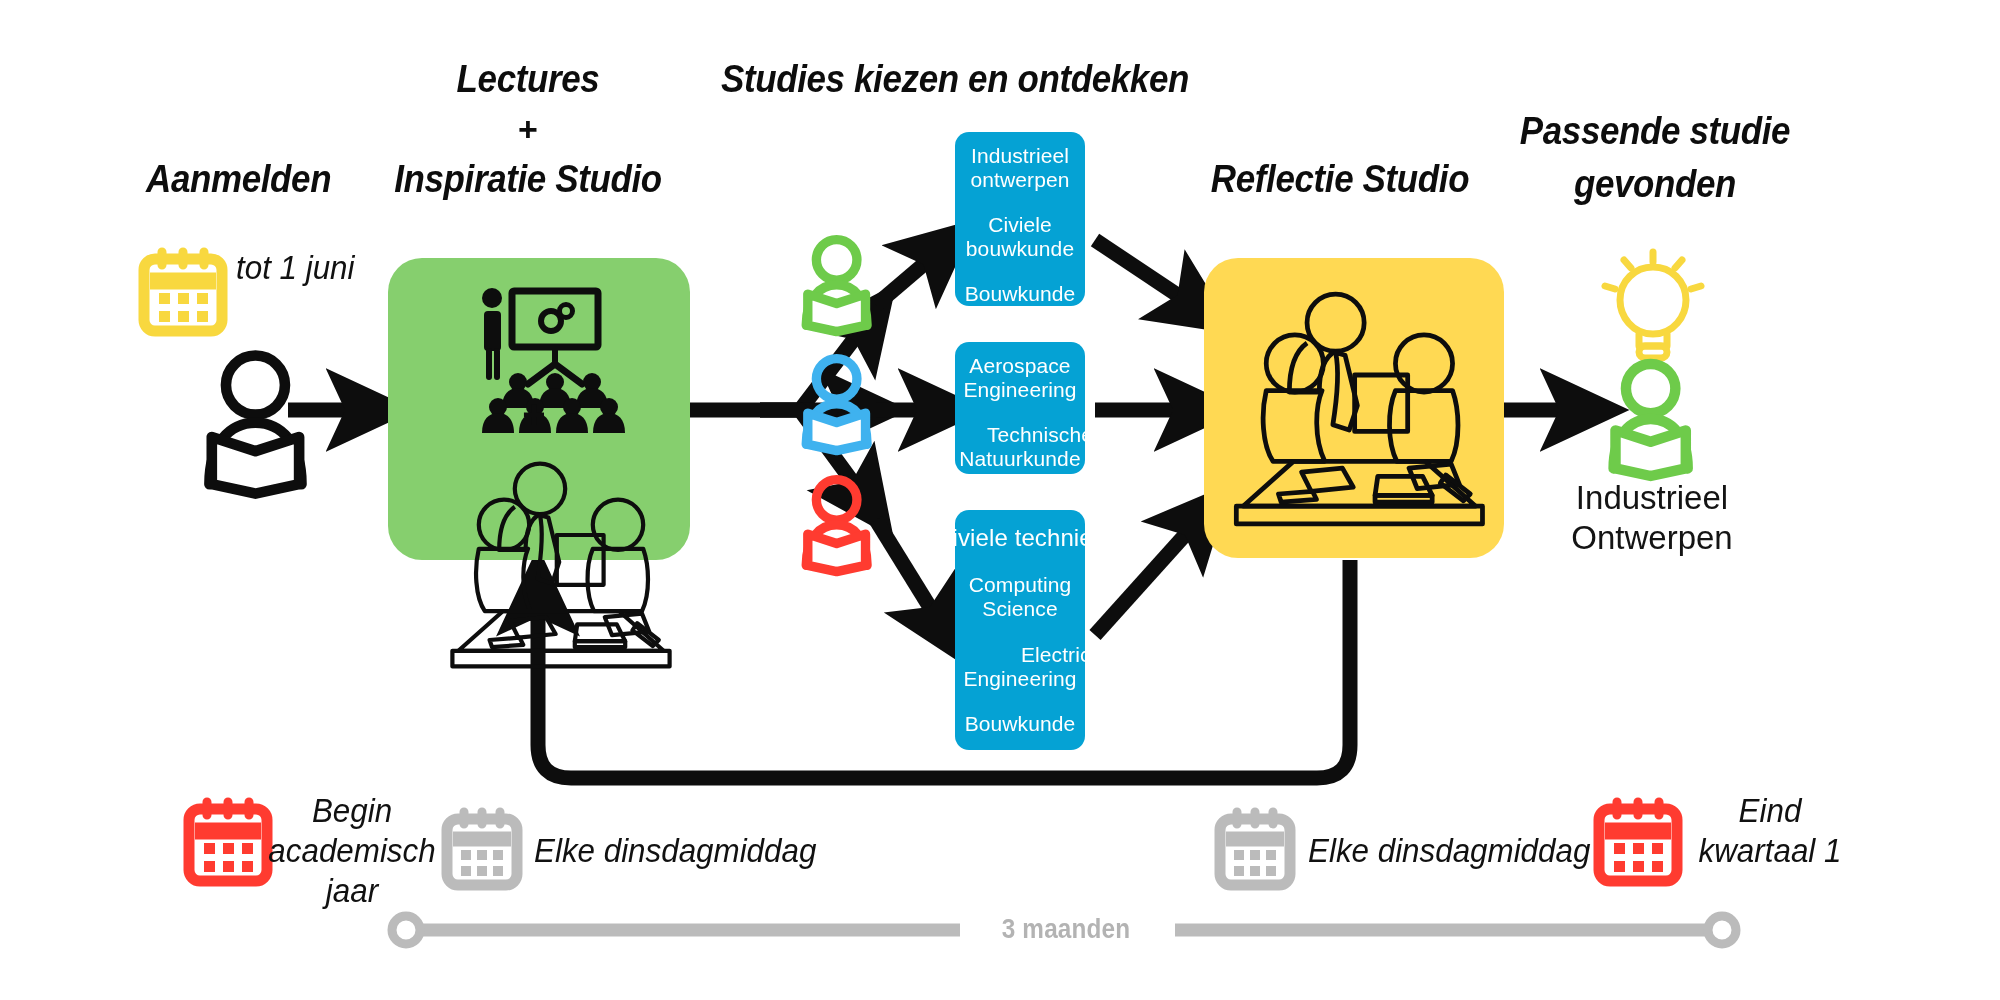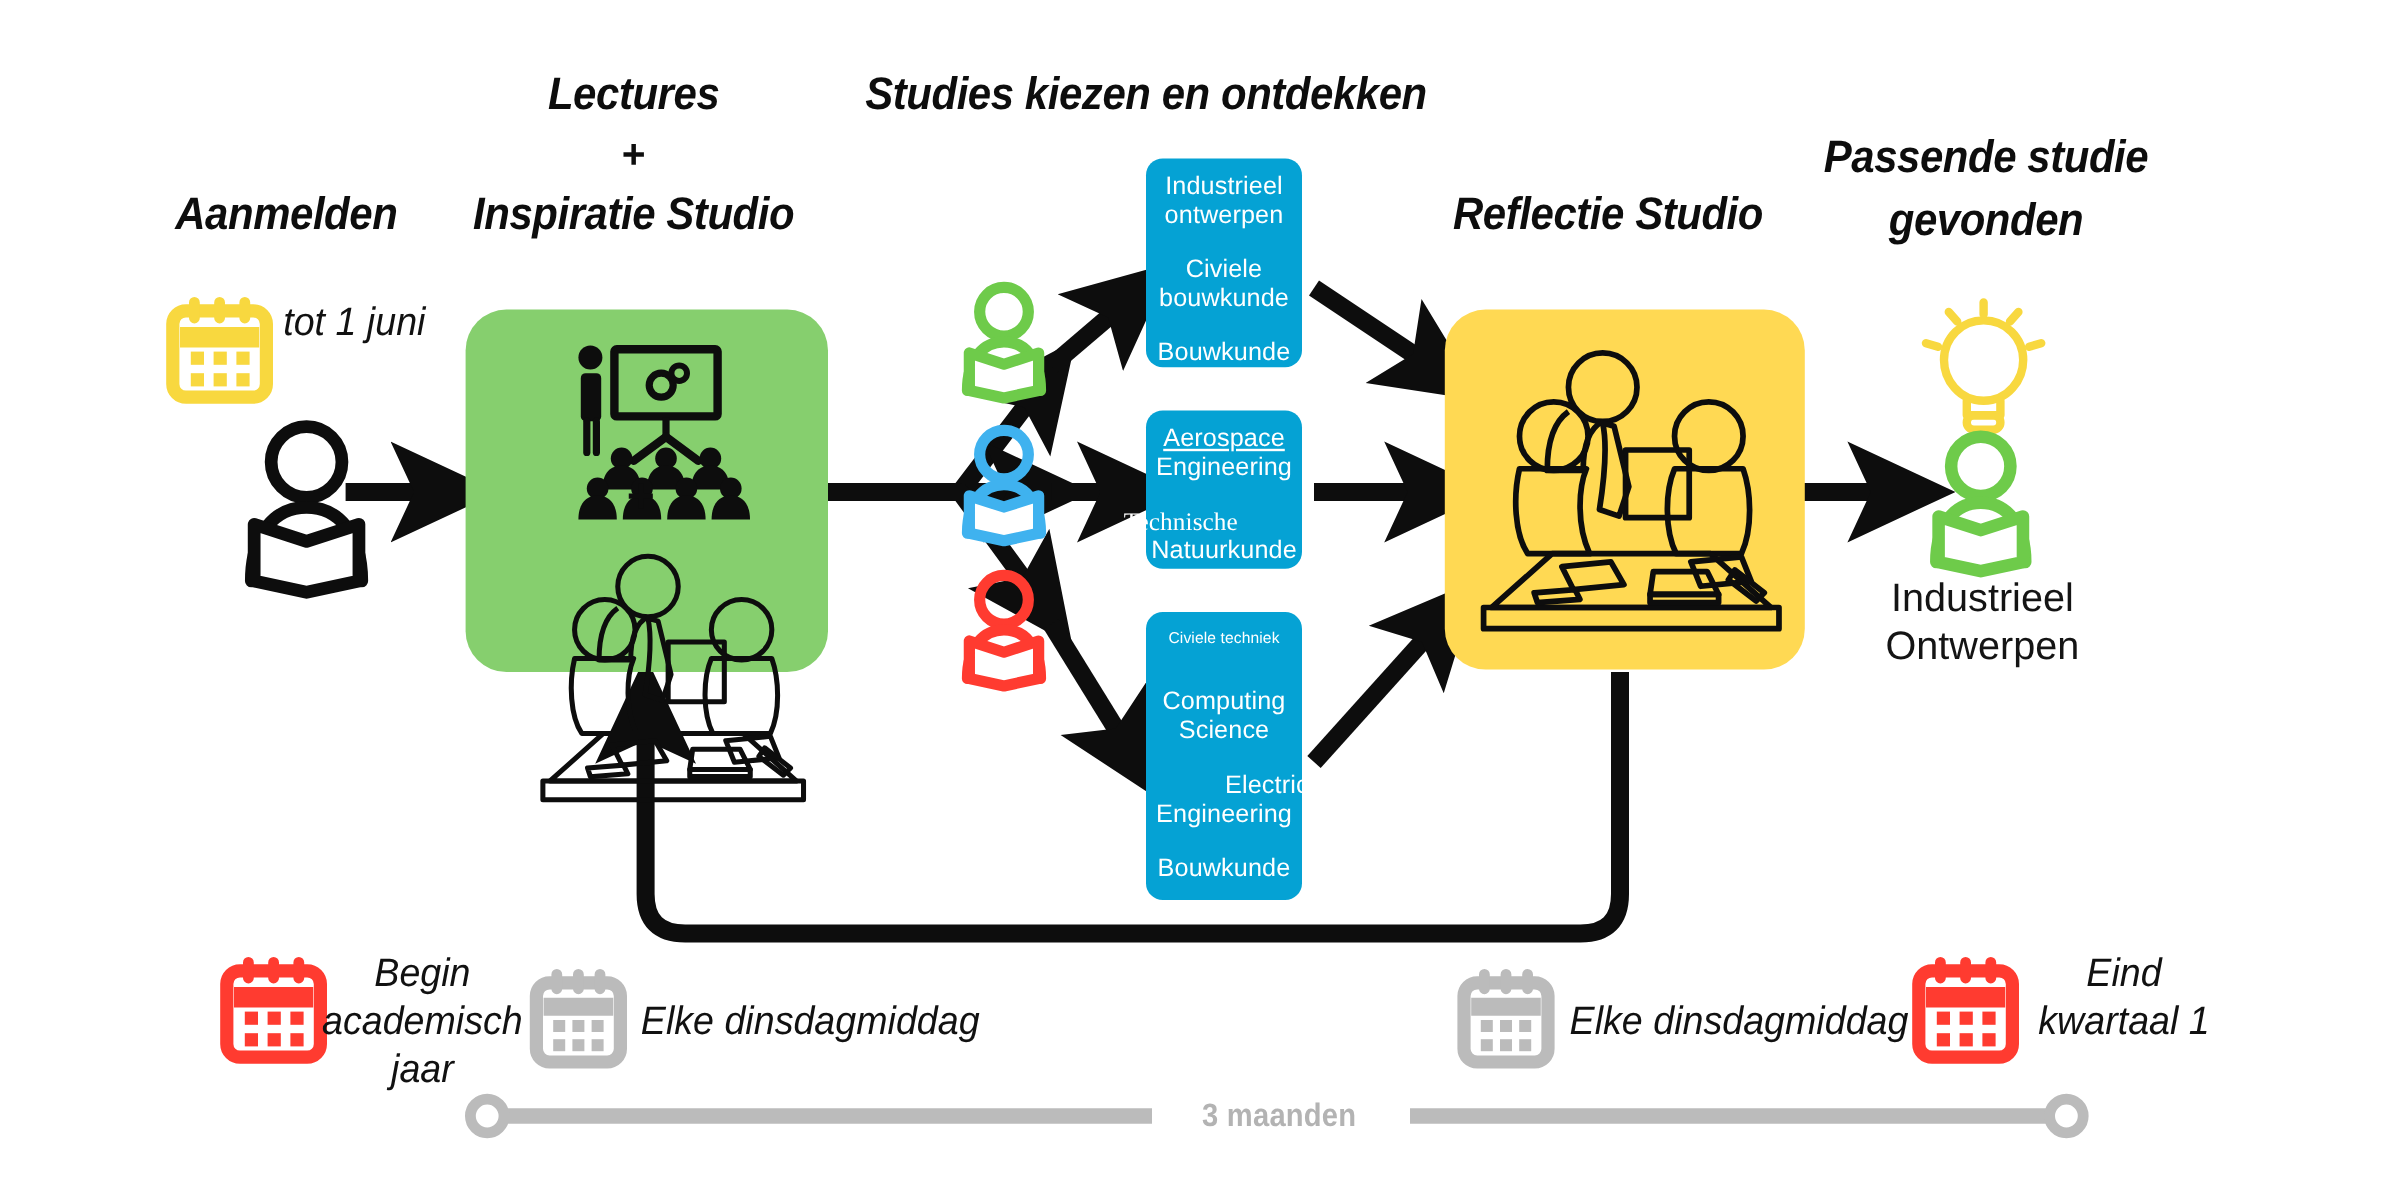--- a/index.html
+++ b/index.html
@@ -302,26 +302,26 @@
   <div class="ital" style="left:236px;top:250px;">tot 1 juni</div>
 
   <div class="plus" style="left:534px;top:392px;font-size:40px;">+</div>
 
   <div class="boxlbl" style="left:1020px;top:144px;">Industrieel</div>
   <div class="boxlbl" style="left:1020px;top:168px;">ontwerpen</div>
   <div class="boxlbl" style="left:1020px;top:213px;">Civiele</div>
   <div class="boxlbl" style="left:1020px;top:237px;">bouwkunde</div>
   <div class="boxlbl" style="left:1020px;top:282px;">Bouwkunde</div>
 
-  <div class="boxlbl" style="left:1020px;top:354px;text-decoration:underline;">Aerospace</div>
+  <div class="boxlbl" style="left:1020px;top:354px;">Aerospace</div>
   <div class="boxlbl" style="left:1020px;top:378px;">Engineering</div>
-  <div class="boxlbl" style="left:984px;top:423px;font-family:Liberation Serif, serif;">Technische</div>
+  <div class="boxlbl" style="left:1040px;top:423px;">Technische</div>
   <div class="boxlbl" style="left:1020px;top:447px;text-align:center;">Natuurkunde</div>
 
-  <div class="boxlbl" style="left:1020px;top:524px;font-size:13px;">Civiele techniek</div>
+  <div class="boxlbl" style="left:1020px;top:524px;font-size:24px;">Civiele techniek</div>
   <div class="boxlbl" style="left:1020px;top:573px;">Computing</div>
   <div class="boxlbl" style="left:1020px;top:597px;text-align:right;">Science</div>
   <div class="boxlbl" style="left:1020px;top:643px;margin-left:44px;">Electrical</div>
   <div class="boxlbl" style="left:1020px;top:667px;">Engineering</div>
   <div class="boxlbl" style="left:1020px;top:712px;">Bouwkunde</div>
 
   <div class="plainlbl" style="left:1652px;top:478px;">Industrieel</div>
   <div class="plainlbl" style="left:1652px;top:518px;">Ontwerpen</div>
 
   <div class="ital ctr" style="left:352px;top:793px;">Begin</div>

